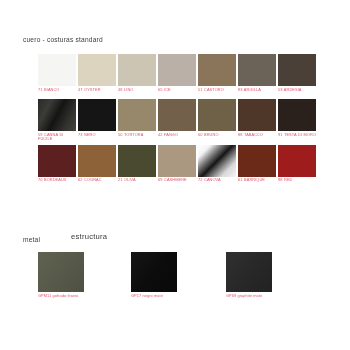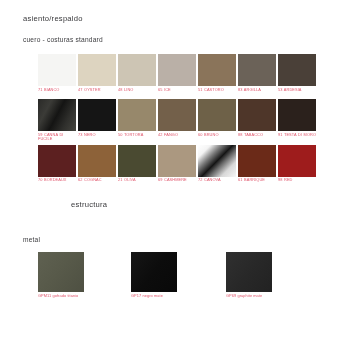--- a/index.html
+++ b/index.html
@@ -35,21 +35,21 @@
   .section-sub {
     position: absolute;
     left: 23px;
     font-size: 6.6px;
     letter-spacing: 0.2px;
     color: #3c3c3f;
     white-space: nowrap;
   }
   #seat-title  { top: 14px; }
   #seat-sub    { top: 36px; }
-  #frame-title { top: 200px; padding-left: 48px; }
+  #frame-title { top: 232px; padding-left: 48px; }
   #frame-sub   { top: 236px; }
 
   
   .grid {
     position: absolute;
     left: 38px;
     top: 54px;
     width: 284px;
   }
   .row {
@@ -128,21 +128,20 @@
   }
   .metal-chip.grad-graphite {
     background: linear-gradient(128deg, #303030 0%, #282828 50%, #222222 100%);
   }
 </style>
 </head>
 <body>
 
 <div class="page">
 
-  <div class="section-title" id="seat-title">asiento/respaldo</div>
   <div class="section-sub" id="seat-sub">cuero - costuras standard</div>
 
   <div class="grid">
     <div class="row" id="row-0">
         <div class="cell">
           <span class="chip" style="background: rgb(245, 245, 243);"></span>
           <div class="chip-label" style="color: rgb(224, 85, 107);">71 BIANCO</div>
         </div>
         <div class="cell">
           <span class="chip" style="background: rgb(221, 212, 192);"></span>

